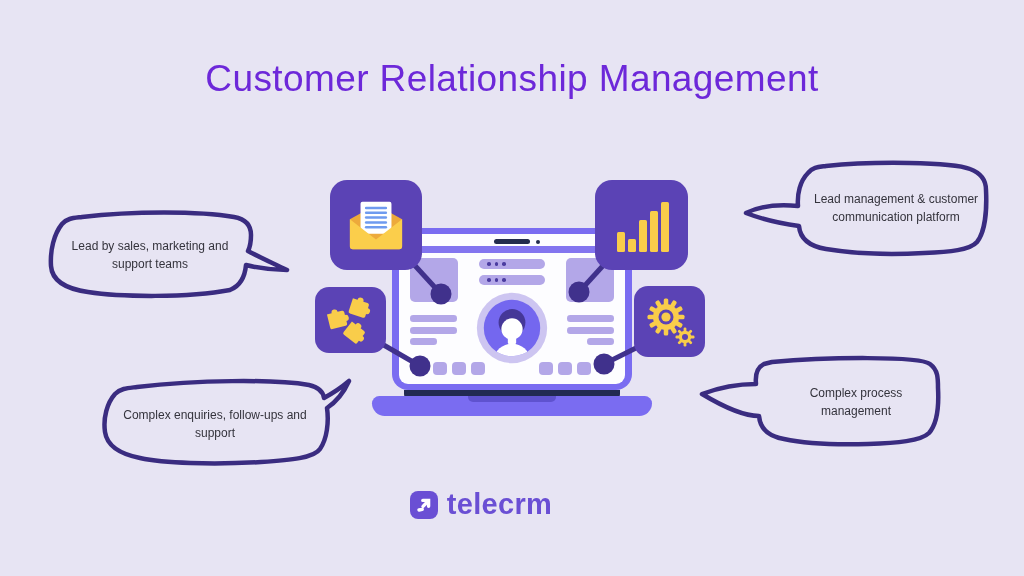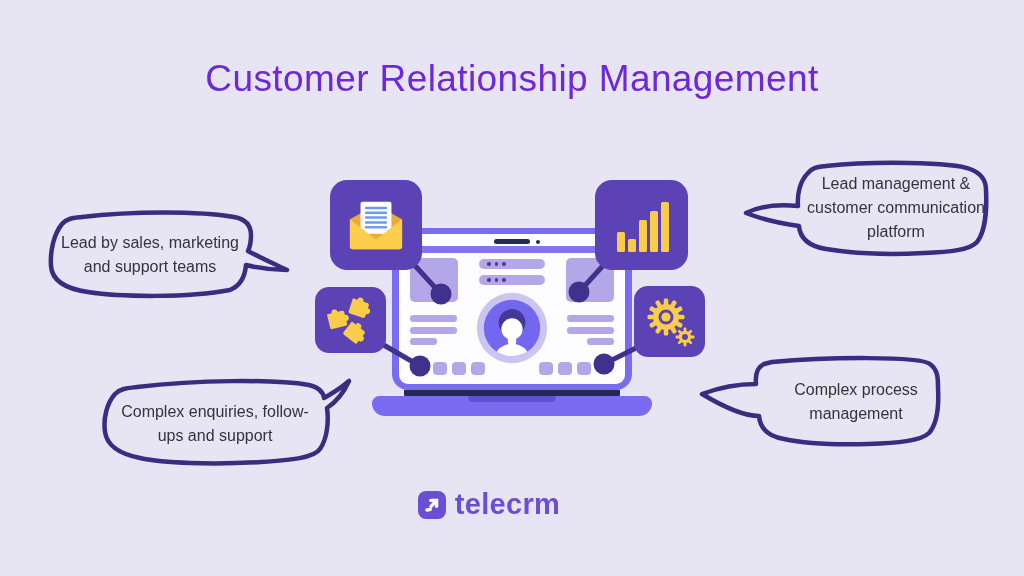--- a/index.html
+++ b/index.html
@@ -21,21 +21,21 @@
     color:#6d28d9;
   }
 
   
   .bubble { position:absolute; z-index:4; }
   .bubble svg { position:absolute; inset:0; }
   .bubble-text {
     position:absolute;
     display:flex; align-items:center; justify-content:center;
     text-align:center;
-    font-size:16px; line-height:1.5; color:#34333c;
+    font-size:12px; line-height:1.5; color:#34333c;
   }
 
   
   .tile {
     position:absolute; z-index:3;
     background:#5b43b5; border-radius:17px;
     display:flex; align-items:center; justify-content:center;
   }
 
   
@@ -58,21 +58,21 @@
   .tline { position:absolute; height:6.5px; border-radius:3.25px; background:#b3a7e8; }
   .sq { position:absolute; top:128px; width:14px; height:13px; border-radius:4px; background:#b3a7e8; }
   .hinge { position:absolute; z-index:1; left:404px; top:390px; width:216px; height:8px; background:#222a52; border-radius:0 0 4px 4px; }
   .base  { position:absolute; z-index:1; left:372px; top:396px; width:280px; height:20px; background:#7a6cf1; border-radius:8px 8px 14px 14px; }
   .base-notch { position:absolute; left:96px; top:0; width:88px; height:6px; background:#5f52cf; border-radius:0 0 5px 5px; }
 
   .connectors { position:absolute; z-index:2; left:0; top:0; pointer-events:none; }
 
   
   .logo {
-    position:absolute; left:8px; top:488px; width:952px;
+    position:absolute; left:0; top:488px; width:952px;
     display:flex; align-items:center; justify-content:center; gap:9px;
     z-index:4;
     padding-left:10px;
   }
   .logo-mark {
     width:28px; height:28px; border-radius:8px; background:#6a4fd4;
     display:flex; align-items:center; justify-content:center;
   }
   .logo-text { font-size:29px; font-weight:bold; color:#6a4fd4; letter-spacing:0.3px; }
 </style>

